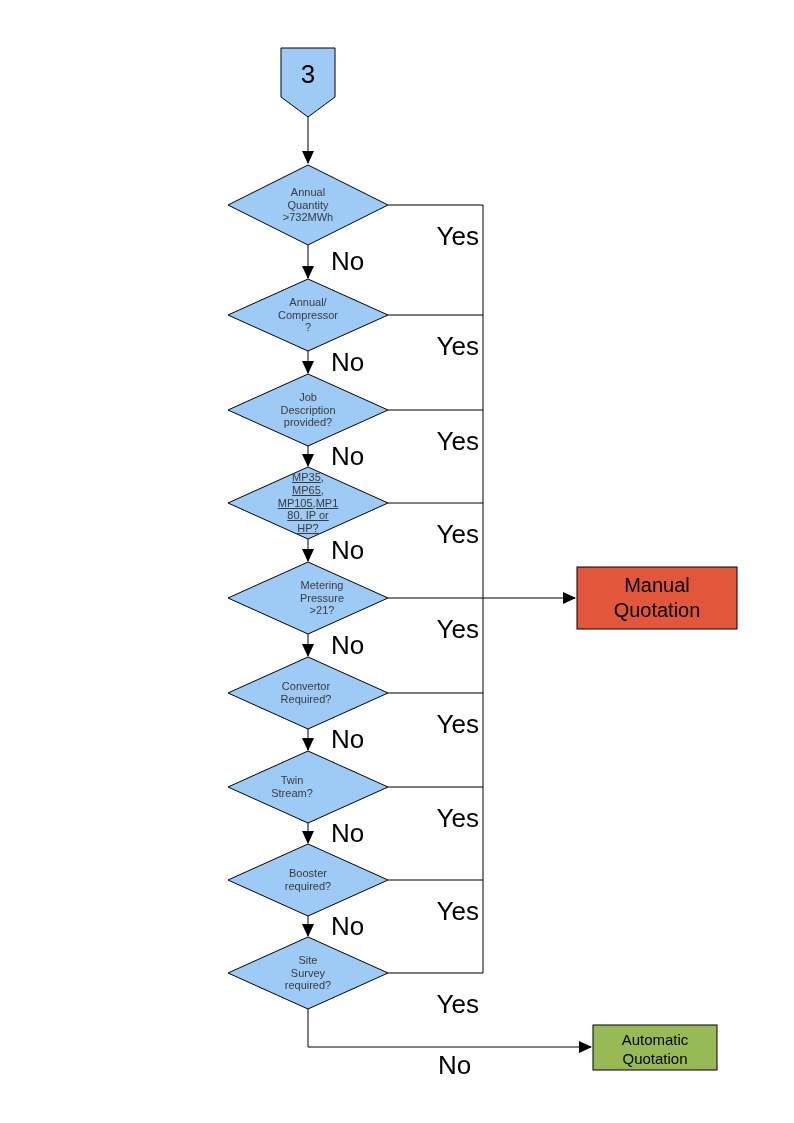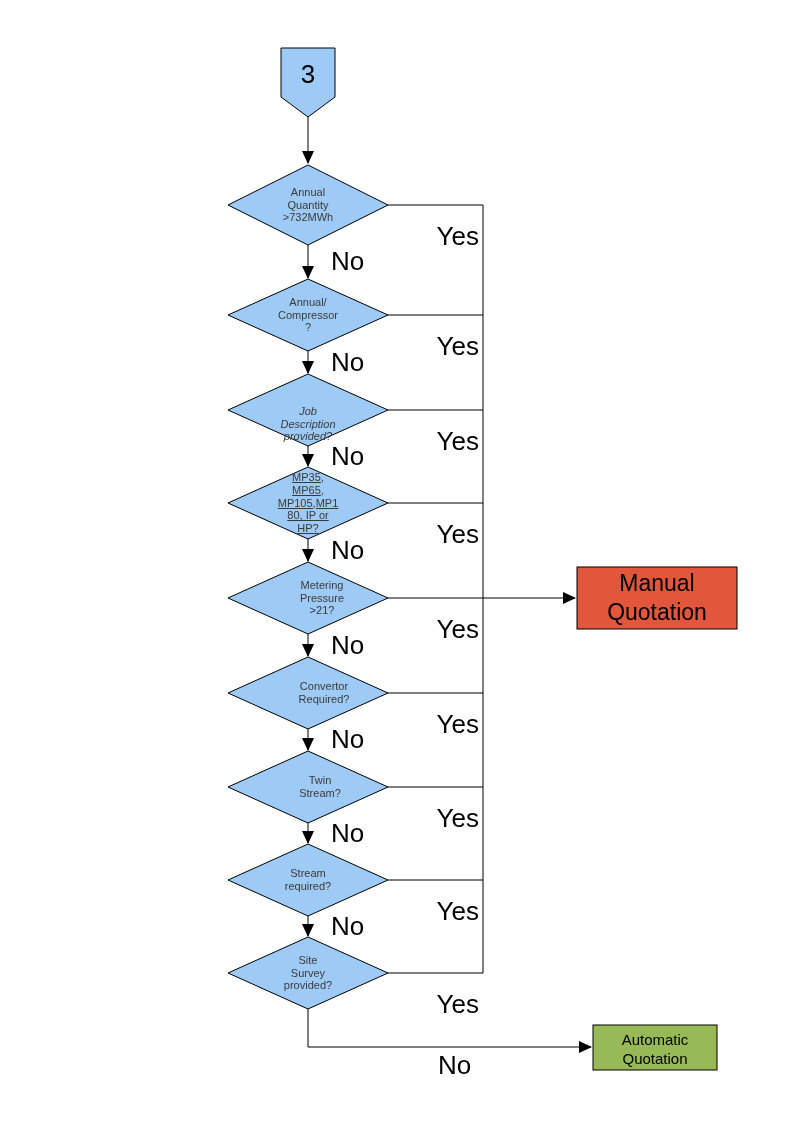--- a/index.html
+++ b/index.html
@@ -4,21 +4,21 @@
 <style>
   html,body{margin:0;padding:0;background:#ffffff;}
   .page{position:relative;width:794px;height:1123px;background:#ffffff;overflow:hidden;
         font-family:"Liberation Sans",sans-serif;}
   .page svg{position:absolute;left:0;top:0;}
   .lbl{position:absolute;color:#000;text-align:center;}
   .center{display:flex;align-items:center;justify-content:center;text-align:center;white-space:pre-line;}
   .decision-text{font-size:11px;color:#3a3a3a;line-height:1.18;}
   .yn{font-size:26px;line-height:1.1;}
   .conn-text{font-size:26px;}
-  .manual-text{font-size:23px;line-height:1.25;}
+  .manual-text{font-size:20px;line-height:1.25;}
   .auto-text{font-size:15px;line-height:1.3;}
 </style>
 </head>
 <body>
 
 <div class="page">
   <svg id="shapes" width="794" height="1123" viewBox="0 0 794 1123">
     <defs>
       <marker id="ah" markerUnits="userSpaceOnUse" markerWidth="13" markerHeight="12" refX="12" refY="6" orient="auto">
         <path d="M0,0 L13,6 L0,12 Z" fill="#000"></path>
@@ -66,52 +66,52 @@
       <div class="lbl center decision-text" style="left: 236px; top: 165px; width: 144px; height: 80px;">Annual
 Quantity
 &gt;732MWh</div>
       <div class="lbl yn" style="left: 425px; top: 222px; width: 54px; text-align: right;">Yes</div>
       <div class="lbl yn" style="left: 331px; top: 247px;">No</div>
       <div class="lbl center decision-text" style="left: 236px; top: 279px; width: 144px; height: 72px;">Annual/
 Compressor
 ?</div>
       <div class="lbl yn" style="left: 425px; top: 332px; width: 54px; text-align: right;">Yes</div>
       <div class="lbl yn" style="left: 331px; top: 347.5px;">No</div>
-      <div class="lbl center decision-text" style="left: 236px; top: 388px; width: 144px; height: 72px; font-style: italic;">Job
+      <div class="lbl center decision-text" style="left: 236px; top: 374px; width: 144px; height: 72px;">Job
 Description
 provided?</div>
       <div class="lbl yn" style="left: 425px; top: 427px; width: 54px; text-align: right;">Yes</div>
       <div class="lbl yn" style="left: 331px; top: 441.5px;">No</div>
       <div class="lbl center decision-text" style="left: 236px; top: 467px; width: 144px; height: 72px; text-decoration: underline;">MP35,
 MP65,
 MP105,MP1
 80, IP or
 HP?</div>
       <div class="lbl yn" style="left: 425px; top: 520px; width: 54px; text-align: right;">Yes</div>
       <div class="lbl yn" style="left: 331px; top: 535.5px;">No</div>
       <div class="lbl center decision-text" style="left: 250px; top: 562px; width: 144px; height: 72px;">Metering
 Pressure
 &gt;21?</div>
       <div class="lbl yn" style="left: 425px; top: 615px; width: 54px; text-align: right;">Yes</div>
       <div class="lbl yn" style="left: 331px; top: 630.5px;">No</div>
-      <div class="lbl center decision-text" style="left: 252px; top: 657px; width: 144px; height: 72px;">Convertor
+      <div class="lbl center decision-text" style="left: 234px; top: 657px; width: 144px; height: 72px;">Convertor
 Required?</div>
       <div class="lbl yn" style="left: 425px; top: 710px; width: 54px; text-align: right;">Yes</div>
       <div class="lbl yn" style="left: 331px; top: 725px;">No</div>
-      <div class="lbl center decision-text" style="left: 248px; top: 751px; width: 144px; height: 72px;">Twin
+      <div class="lbl center decision-text" style="left: 220px; top: 751px; width: 144px; height: 72px;">Twin
 Stream?</div>
       <div class="lbl yn" style="left: 425px; top: 804px; width: 54px; text-align: right;">Yes</div>
       <div class="lbl yn" style="left: 331px; top: 818.5px;">No</div>
-      <div class="lbl center decision-text" style="left: 236px; top: 844px; width: 144px; height: 72px;">Stream
+      <div class="lbl center decision-text" style="left: 236px; top: 844px; width: 144px; height: 72px;">Booster
 required?</div>
       <div class="lbl yn" style="left: 425px; top: 897px; width: 54px; text-align: right;">Yes</div>
       <div class="lbl yn" style="left: 331px; top: 911.5px;">No</div>
       <div class="lbl center decision-text" style="left: 236px; top: 937px; width: 144px; height: 72px;">Site
 Survey
-provided?</div>
+required?</div>
       <div class="lbl yn" style="left: 425px; top: 990px; width: 54px; text-align: right;">Yes</div>
       <div class="lbl yn" style="left: 438px; top: 1051px;">No</div>
       <div class="lbl center manual-text" style="left: 577px; top: 567px; width: 160px; height: 62px;">Manual
 Quotation</div>
       <div class="lbl center auto-text" style="left: 593px; top: 1025px; width: 124px; height: 48px;">Automatic
 Quotation</div>
     </div>
 </div>
 
 </body></html>

